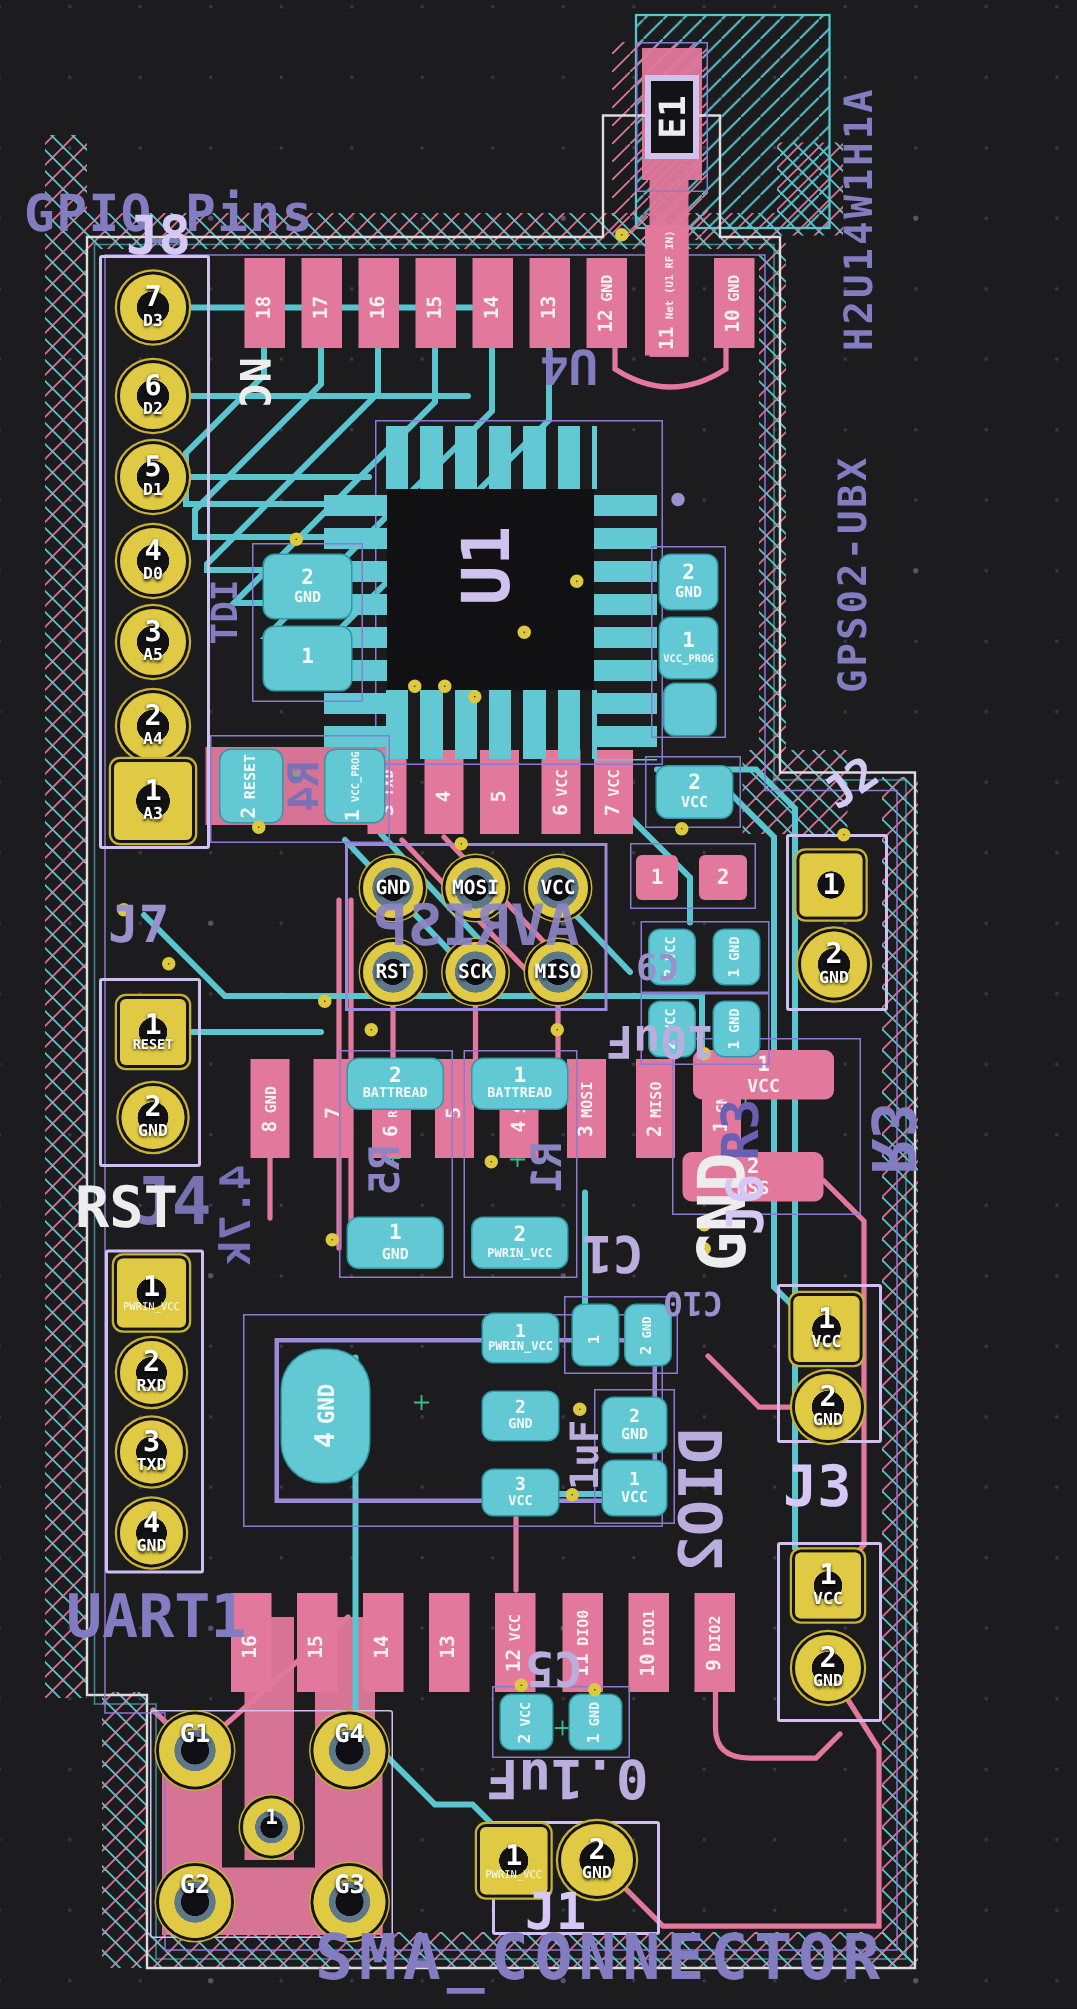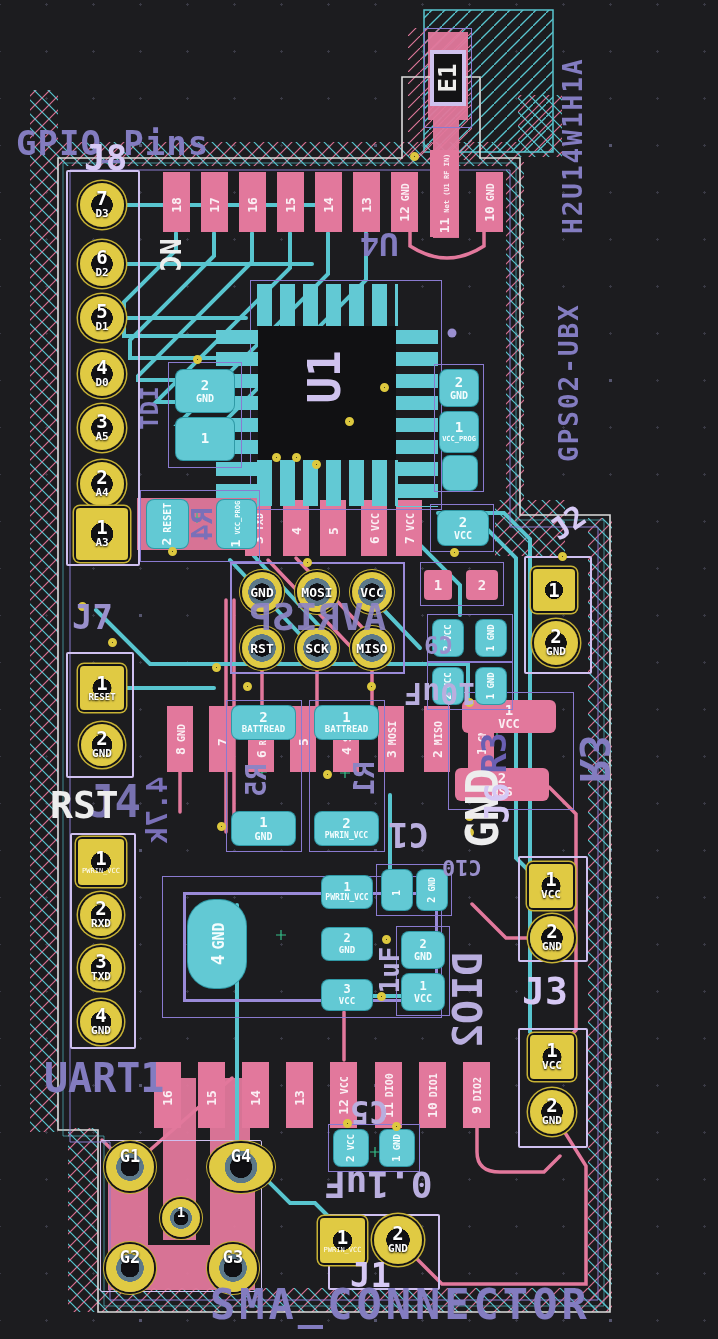--- a/index.html
+++ b/index.html
@@ -688,21 +688,21 @@
     </div>
 <div class="ab rp" style="left:374px;top:1216px;width:48px;height:48px">
       <span class="pn">2</span>
       <span class="pl">GND</span>
     </div>
 
 <div class="ab silk" style="left:100px;top:1140px;width:162px;height:152px;border-width:1.5px"></div>
 <div class="ab gp" style="left:106px;top:1143px;width:48px;height:48px">
       <span class="gl">G1</span>
     </div>
-<div class="ab gp" style="left:209px;top:1143px;width:64px;height:48px">
+<div class="ab gp" style="left:209px;top:1143px;width:48px;height:48px">
       <span class="gl">G4</span>
     </div>
 <div class="ab gp" style="left:106px;top:1244px;width:48px;height:48px">
       <span class="gl">G2</span>
     </div>
 <div class="ab gp" style="left:209px;top:1244px;width:48px;height:48px">
       <span class="gl">G3</span>
     </div>
 <div class="ab gp" style="left:162px;top:1199px;width:38px;height:38px">
       <span class="gl" style="font-size:14px;top:5px">1</span>

